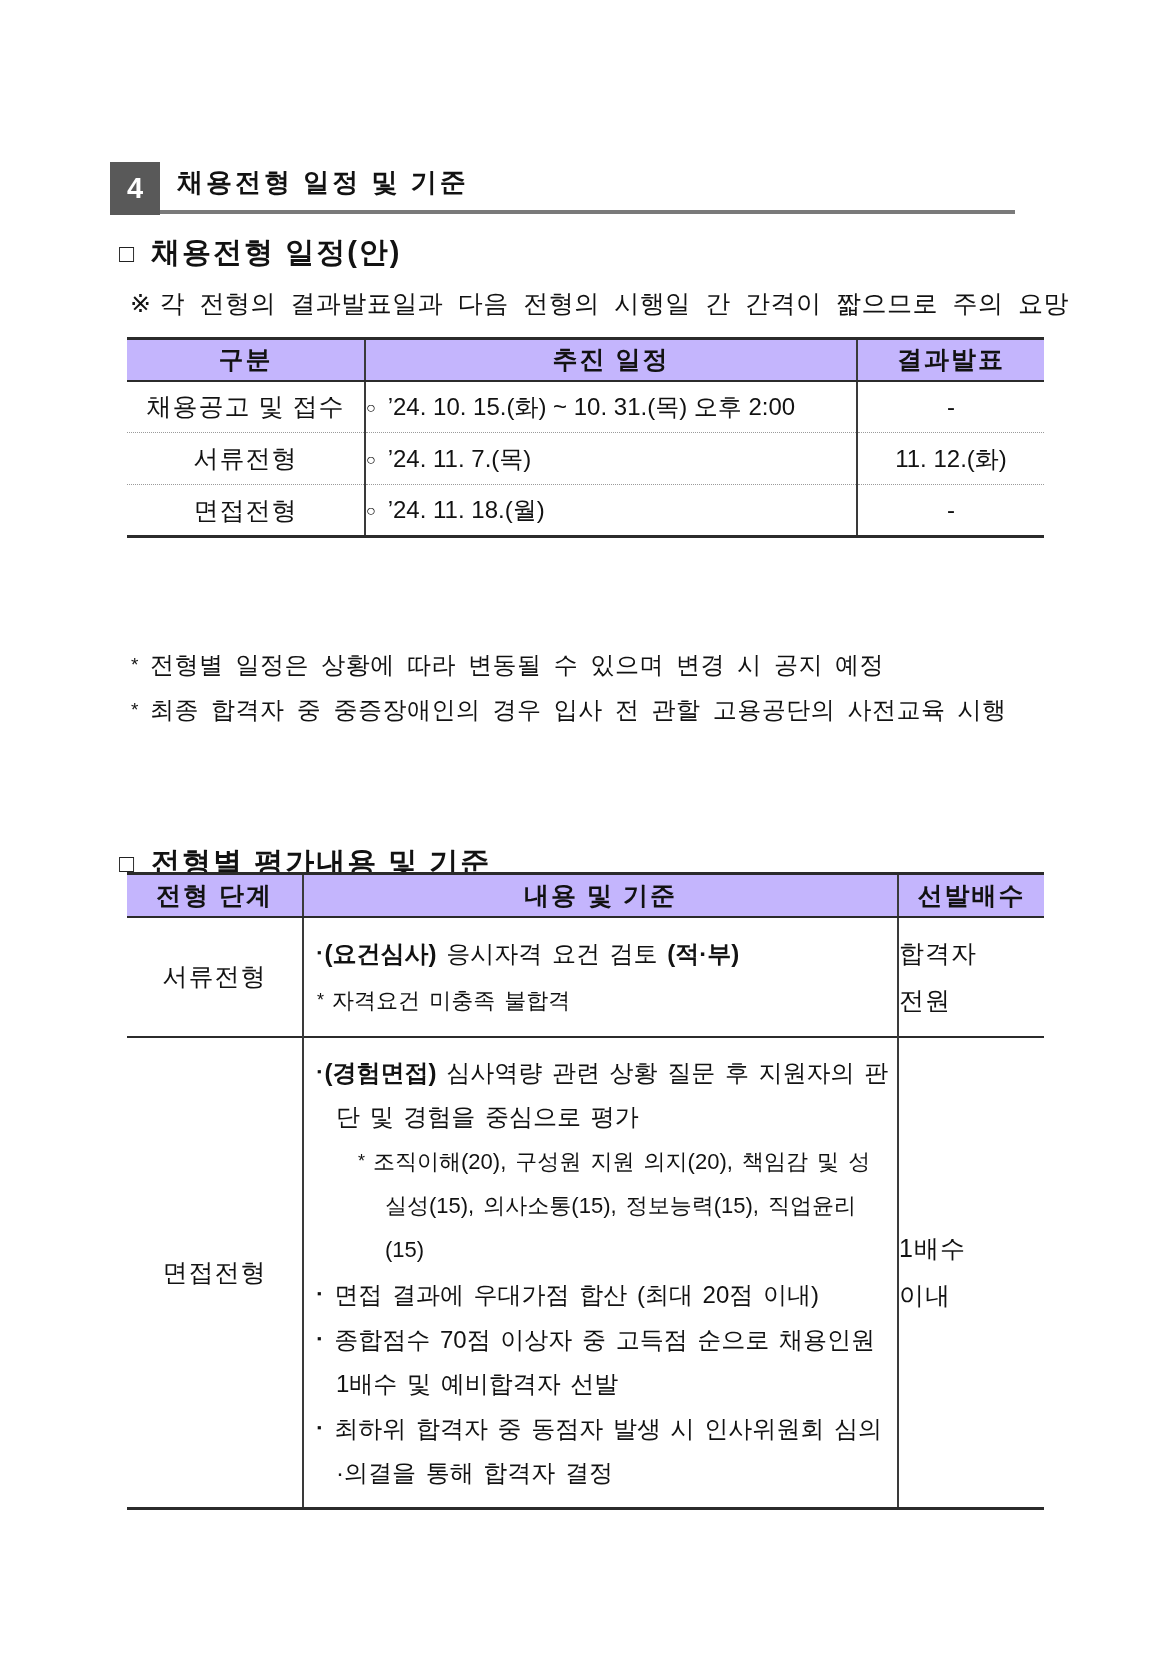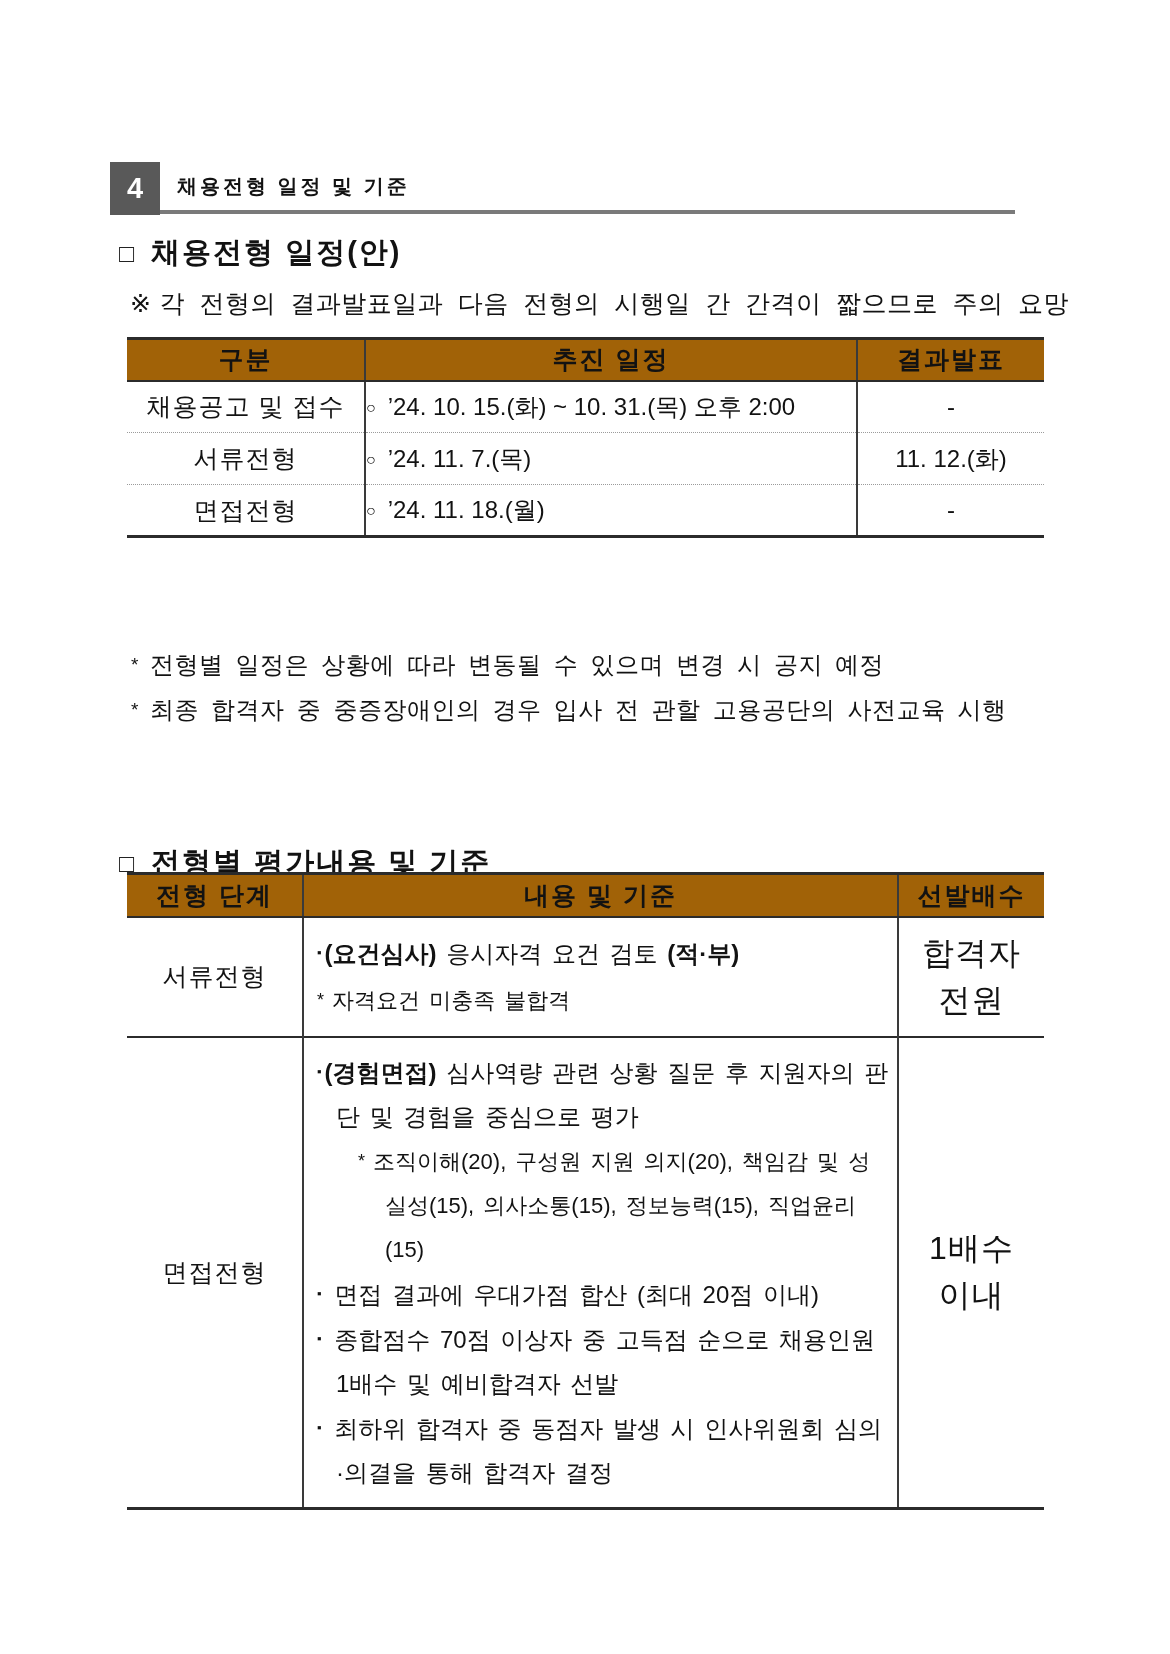--- a/index.html
+++ b/index.html
@@ -19,21 +19,21 @@
     display:flex; align-items:flex-end;
     border-bottom:4px solid #7a7a7a;
   }
   .num-box {
     width:50px; height:53px; background:#595959; color:#ffffff;
     font-size:29px; font-weight:bold;
     display:flex; align-items:center; justify-content:center;
     margin-bottom:-5px; flex:none;
   }
   .doc-title {
-    font-size:20px; font-weight:bold; letter-spacing:3px;
+    font-size:26px; font-weight:bold; letter-spacing:3px;
     margin-left:17px; padding-bottom:10px; white-space:nowrap;
   }
 
   
   .section-heading {
     position:absolute; left:119px;
     font-size:29px; font-weight:bold; letter-spacing:2px;
     display:flex; align-items:center; white-space:nowrap;
   }
   .sq-bullet { font-weight:normal; font-size:25px; margin-right:15px; color:#222; }
@@ -46,21 +46,21 @@
   }
   .notice-marker { margin-right:8px; }
 
   
   table { border-collapse:collapse; table-layout:fixed; }
   .tbl {
     position:absolute; left:127px; width:917px;
     border-top:3px solid #2b2b2b; border-bottom:3px solid #2b2b2b;
   }
   .tbl th {
-    background:#a16207; font-weight:bold; font-size:25px;
+    background:#c4b5fd; font-weight:bold; font-size:25px;
     letter-spacing:2px; border-bottom:2px solid #2b2b2b;margin-top:24px;
   }
   .vline { border-left:2px solid #3a3a3a; }
 
   
   .tbl-schedule { top:337px; }
   .tbl-schedule th { height:42px; }
   .tbl-schedule td { height:52px; font-size:25px; }
   .tbl-schedule tbody tr + tr td { border-top:1px dotted #9b9b9b; }
   td.cat { text-align:center; letter-spacing:1px; }
@@ -75,21 +75,21 @@
     line-height:28px; margin-bottom:17px; white-space:nowrap;
   }
   .fn-marker { font-size:19px; margin-right:11px; vertical-align:2px; }
 
   
   .tbl-criteria { top:872px; }
   .tbl-criteria th { height:43px; }
   .tbl-criteria tbody tr + tr td { border-top:2px solid #2b2b2b; }
   td.stage { text-align:center; font-size:25px; letter-spacing:1px; vertical-align:middle; }
   td.content { padding:12px 8px 12px 13px; font-size:24px; vertical-align:middle; }
-  td.quota { text-align:center; font-size:32px; letter-spacing:1px; vertical-align:middle; line-height:47px; }
+  td.quota { font-size:25px; letter-spacing:1px; vertical-align:middle; line-height:47px; }
   .row-doc td.content { line-height:46px; }
   .row-interview td.content { line-height:44px; }
   .row-doc td { height:109px; }
   .row-interview td { height:397px; }
 
   .item { padding-left:19px; text-indent:-19px; word-spacing:3px; }
   .item-star { padding-left:27px; text-indent:-27px; word-spacing:3px; }
   .row-doc .item-star { font-size:22px; }
   .row-interview .item-star { font-size:22px;margin-left:41px; }
   .bullet-sq { font-size:13px; vertical-align:5px; margin-right:3px; }

